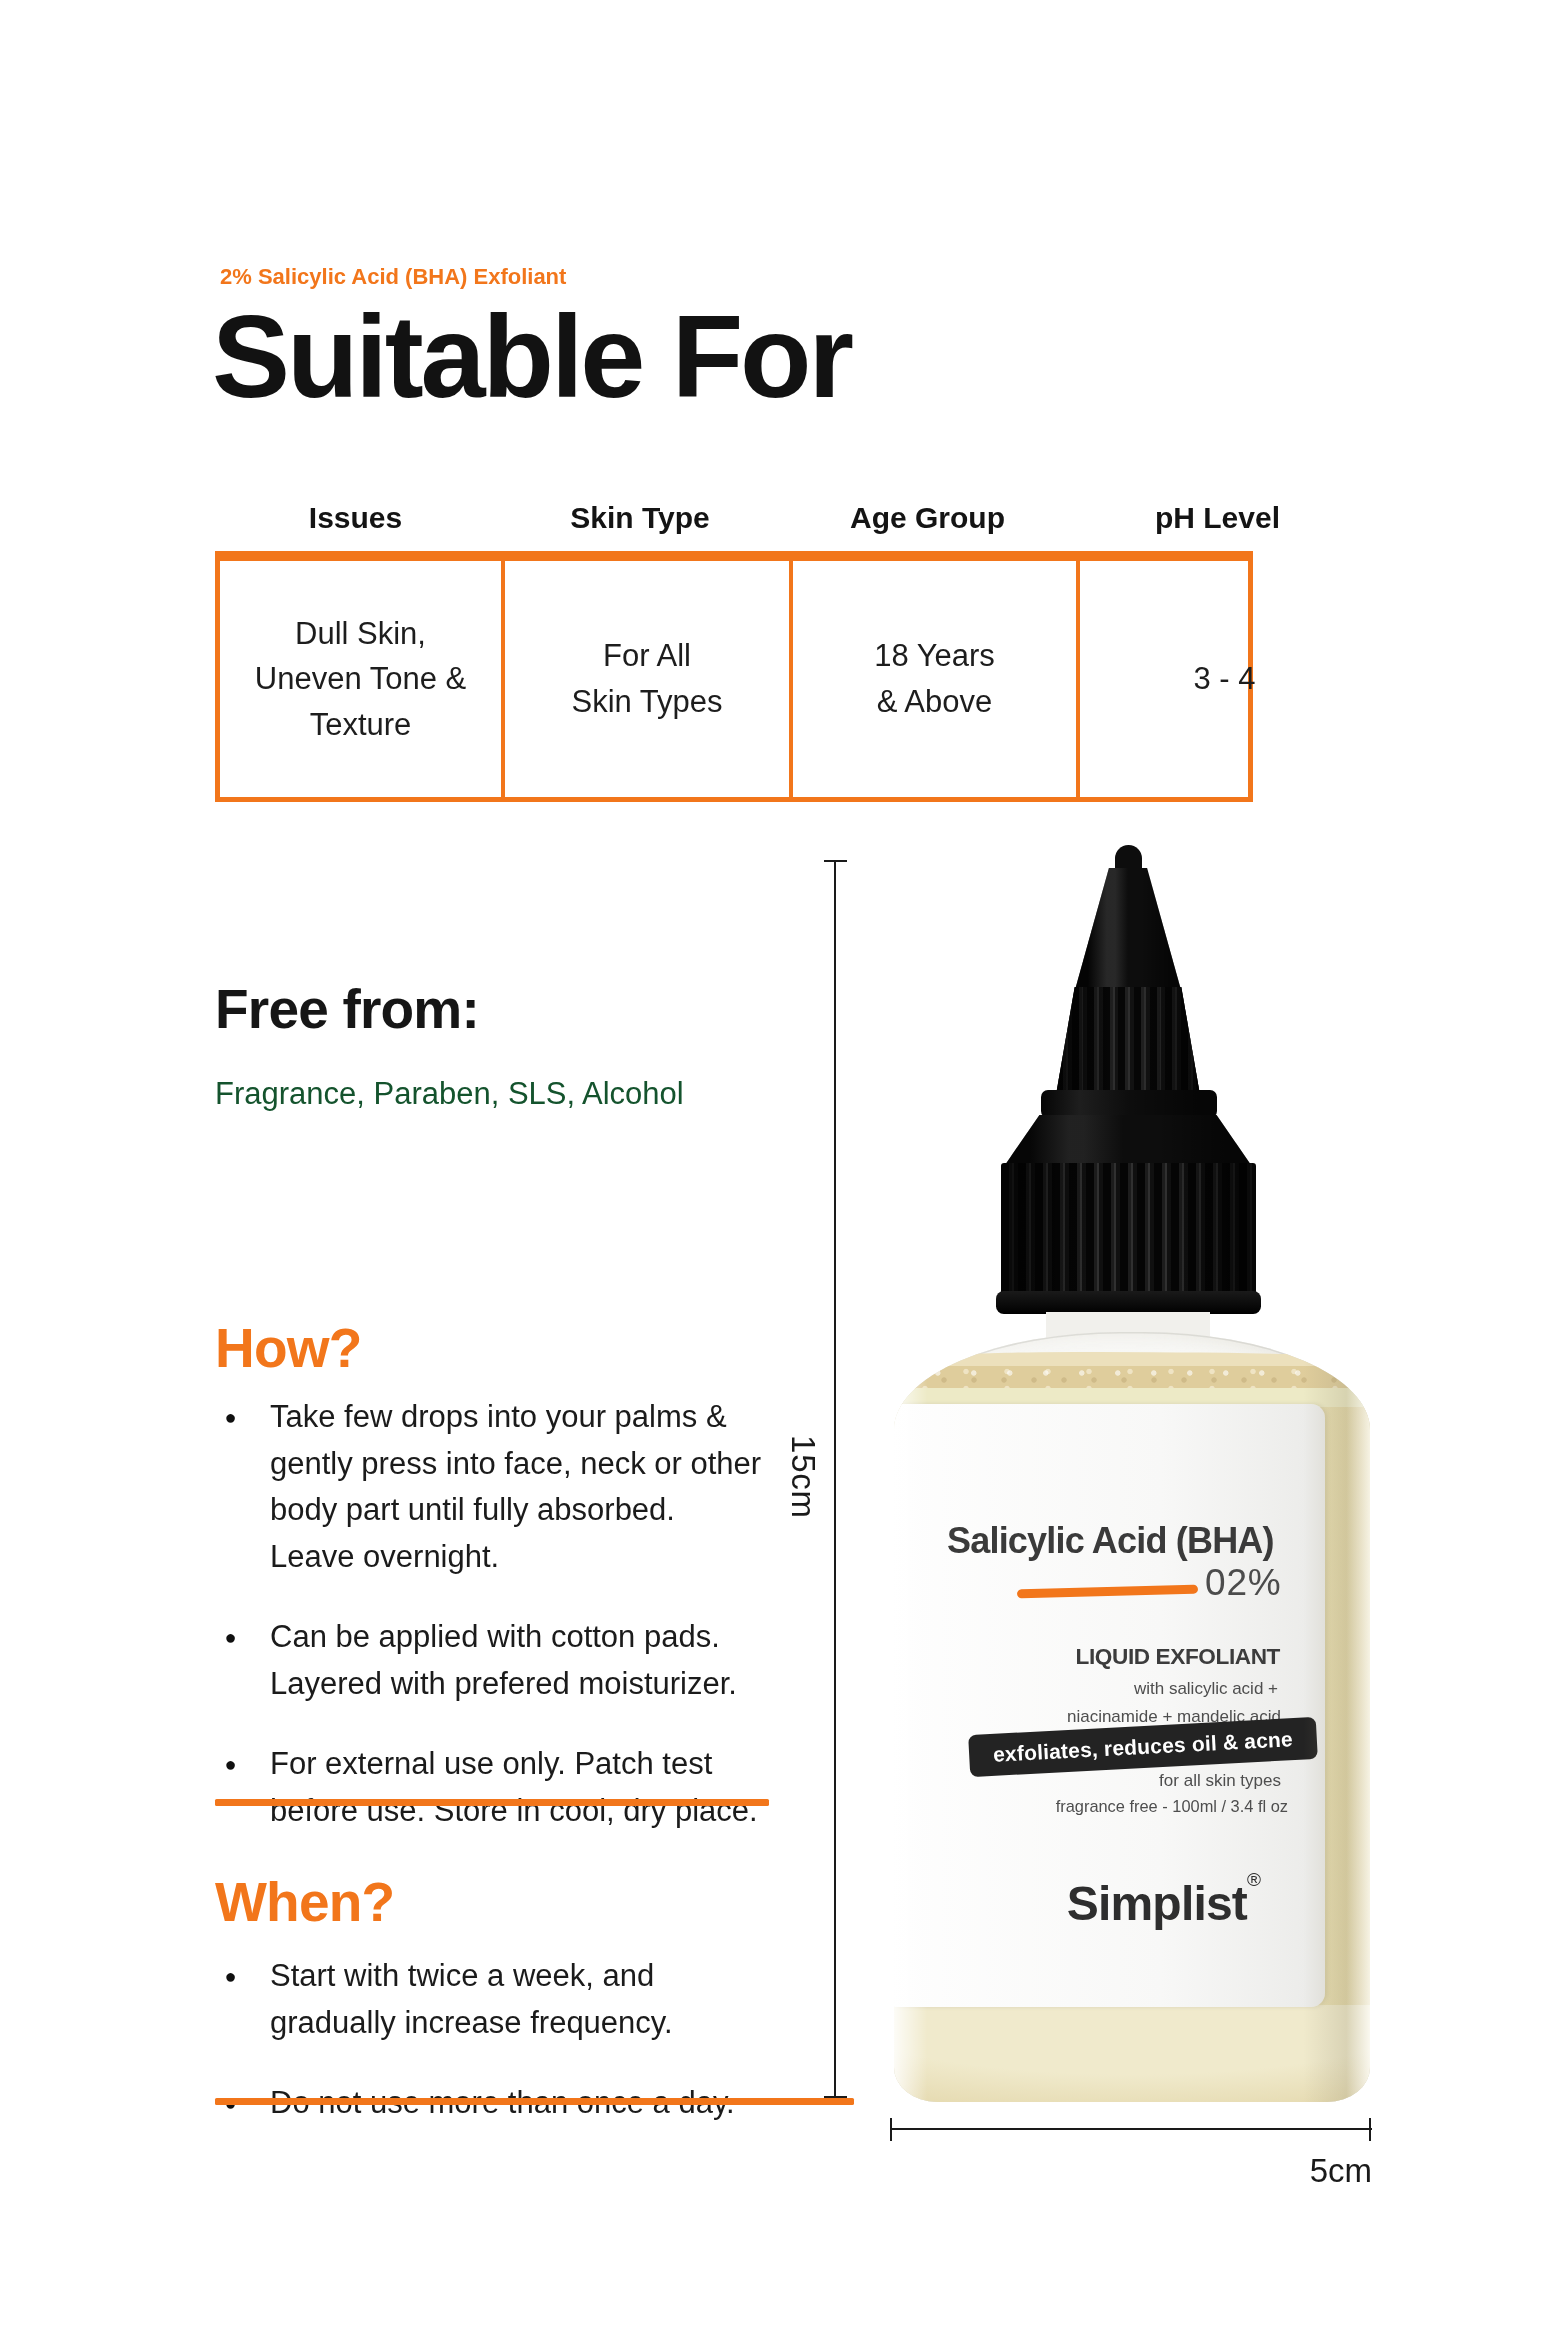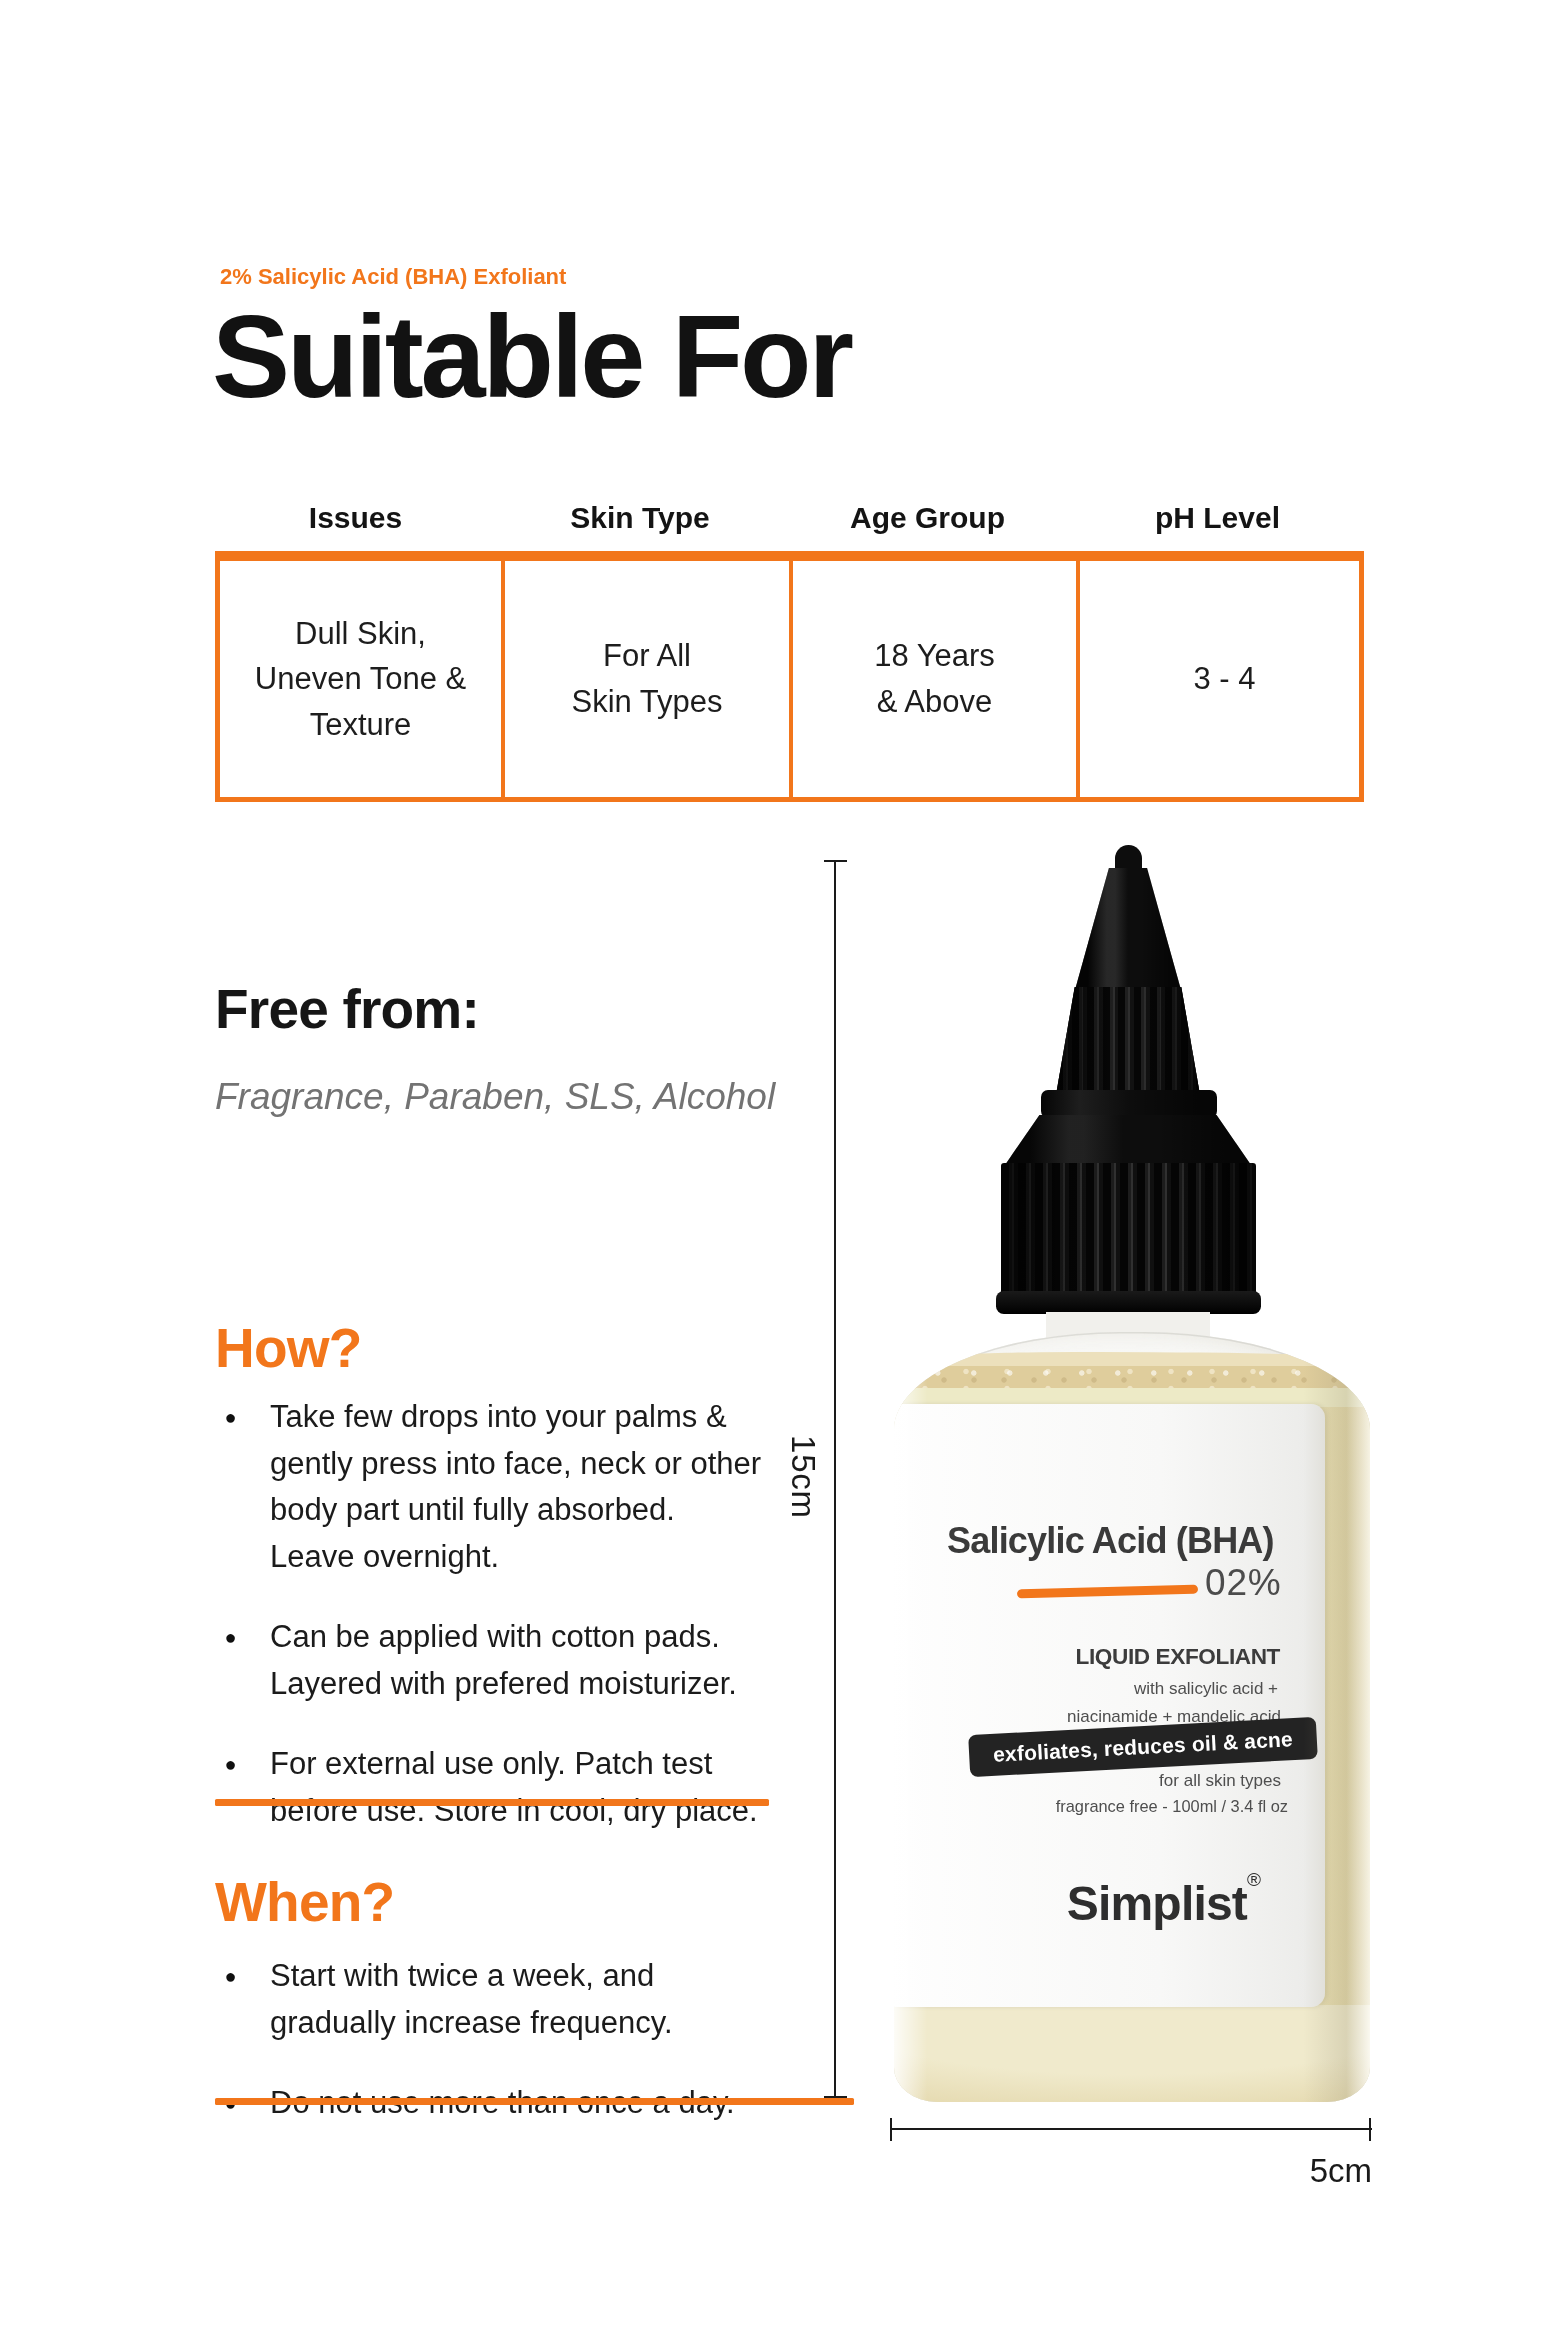--- a/index.html
+++ b/index.html
@@ -18,34 +18,34 @@
   .abs{position:absolute;}
 
   
   .tagline{left:220px;top:264px;font-size:22px;font-weight:700;color:var(--accent);letter-spacing:0px;}
   .title{left:212px;top:301px;font-size:117px;font-weight:800;letter-spacing:-3.1px;color:#121212;line-height:.95;}
 
   
   .tbl-headers{left:215px;top:501px;width:1149px;display:grid;grid-template-columns:281px 288px 287px 293px;}
   .tbl-headers span{text-align:center;font-size:30px;font-weight:700;color:#141414;}
   .tbl{
-    left:215px;top:551px;width:1149px;height:251px;
+    left:215px;top:551px;width:1038px;height:251px;
     border:5.5px solid var(--accent);border-top-width:10px;
     display:grid;grid-template-columns:281px 288px 287px 293px;
   }
   .tbl .cell{
     display:flex;align-items:center;justify-content:center;text-align:center;
     font-size:31px;line-height:1.47;color:#1d1d1d;white-space:pre-line;
     border-left:4.7px solid var(--accent);
   }
   .tbl .cell:first-child{border-left:none;}
 
   
   .h-free{left:215px;top:977px;font-size:55px;font-weight:700;letter-spacing:-0.8px;}
-  .free-text{left:215px;top:1076px;font-size:37px;color:#737373;font-style:italic;}
+  .free-text{left:215px;top:1076px;font-size:31px;color:#14532d;}
   .h-usage{left:215px;top:1171px;font-size:66px;font-weight:800;letter-spacing:-1.6px;}
   .h-sub{font-size:55px;font-weight:800;color:var(--accent);letter-spacing:-0.8px;}
   .h-how{left:215px;top:1316px;}
   .h-when{left:215px;top:1870px;}
 
   ul.blist{left:215px;list-style:none;width:609px;}
   ul.blist li{display:flex;align-items:flex-start;margin-bottom:34px;}
   ul.blist .dot{flex:0 0 55px;font-size:20px;line-height:47px;color:#101010;padding-left:9.4px;}
   ul.blist .btxt{font-size:31px;line-height:1.5;color:#1b1b1b;white-space:pre-line;}
   .list-how{top:1394px;}

